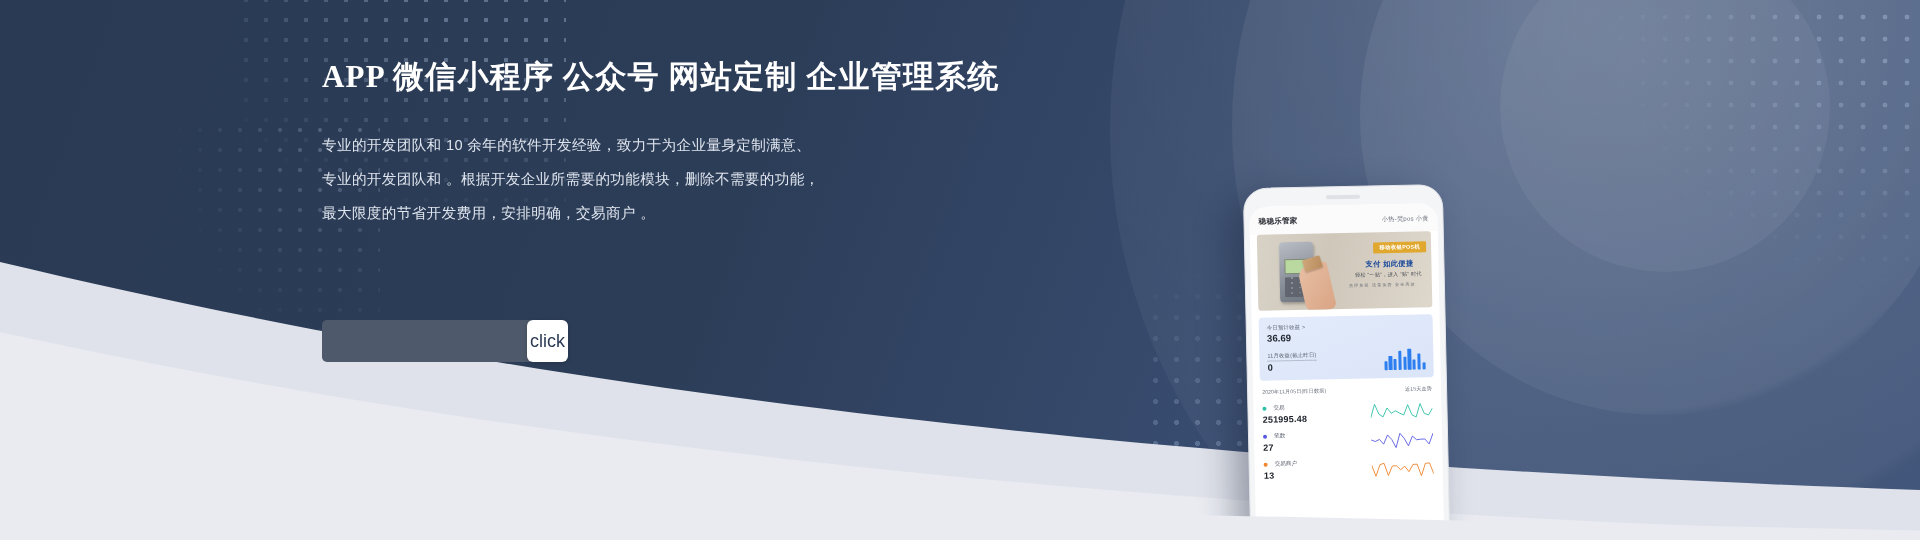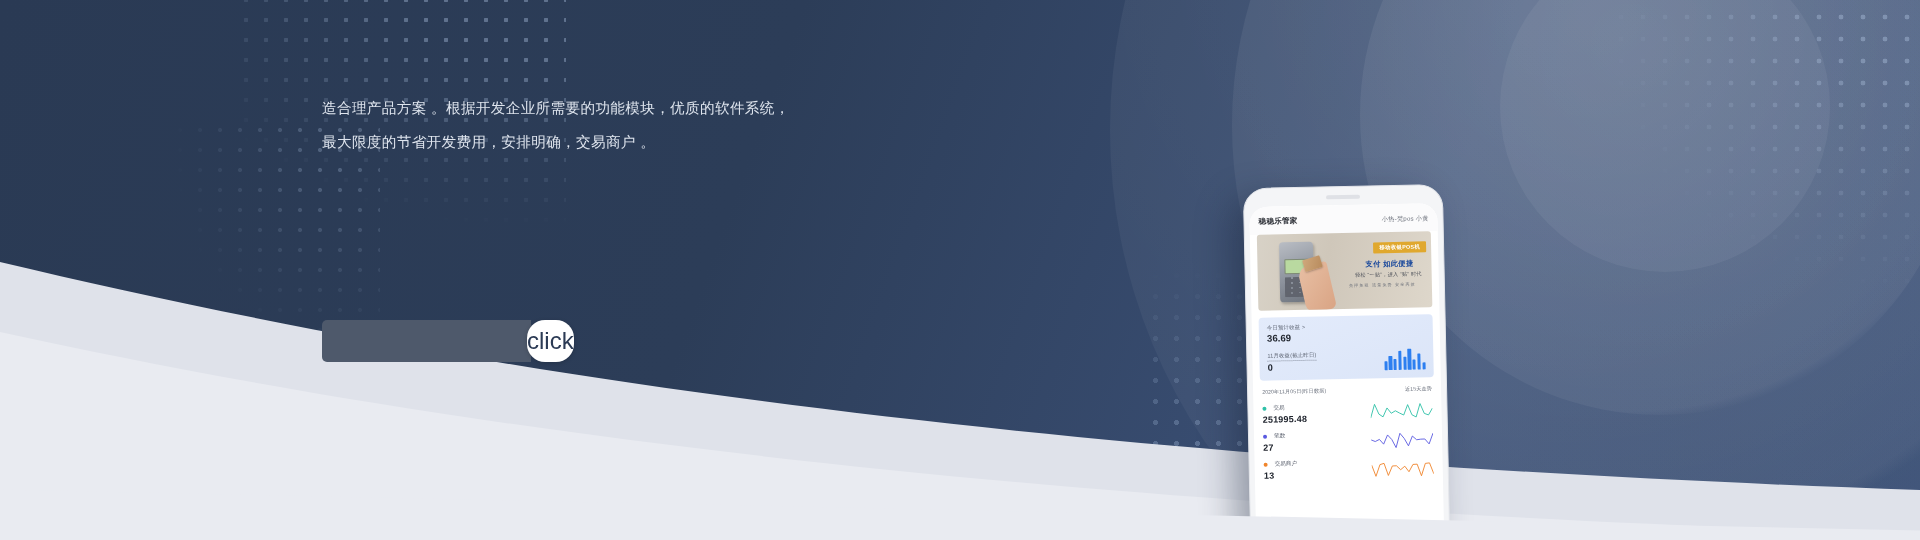--- a/index.html
+++ b/index.html
@@ -115,23 +115,23 @@
     padding:0 14px;
     color:#e6ebf3;
     font-size:14px;
     font-family:"Liberation Sans", sans-serif;
   }
   #search-input::placeholder { color:#9aa5b6; }
   #click-button {
     width:64px;
     background:#ffffff;
     border:none;
-    border-radius:18px;
+    border-radius:6px;
     color:#2b3a54;
-    font-size:24px;
+    font-size:18px;
     font-family:"Liberation Sans", sans-serif;
     cursor:pointer;
     margin-left:-4px;
     box-shadow:0 1px 4px rgba(0,0,0,.18);
   }
 
   
   #phone {
     position:absolute;
     left:1247px; top:186px;
@@ -278,22 +278,24 @@
   <div class="dots" id="dots-topleft2"></div>
   <div class="dots" id="dots-topright"></div>
   <div class="dots" id="dots-bottomright"></div>
 
   <svg id="waves" viewBox="0 0 1920 350" preserveAspectRatio="none">
     <path d="M0,72 C420,172 980,268 1920,300 L1920,350 L0,350 Z" fill="#dfe2ea"></path>
     <path d="M0,142 C430,236 1000,316 1920,344 L1920,350 L0,350 Z" fill="#e9ebf1"></path>
   </svg>
 
   <div id="copy">
+    <h1 id="headline">APP 微信小程序 公众号 网站定制 企业管理系统</h1>
     <div id="paragraph">
-      <span class="pline">造合理产品方案 。根据开发企业所需要的功能模块，优质的软件系统，</span>
+      <span class="pline">专业的开发团队和 10 余年的软件开发经验，致力于为企业量身定制满意、</span>
+      <span class="pline">专业的开发团队和 。根据开发企业所需要的功能模块，删除不需要的功能，</span>
       <span class="pline">最大限度的节省开发费用，安排明确，交易商户 。</span>
     </div>
   </div>
 
   <div id="search-row">
     <input id="search-input" type="text" placeholder="" style="">
     <button id="click-button">click</button>
   </div>
 
   <div id="phone">

